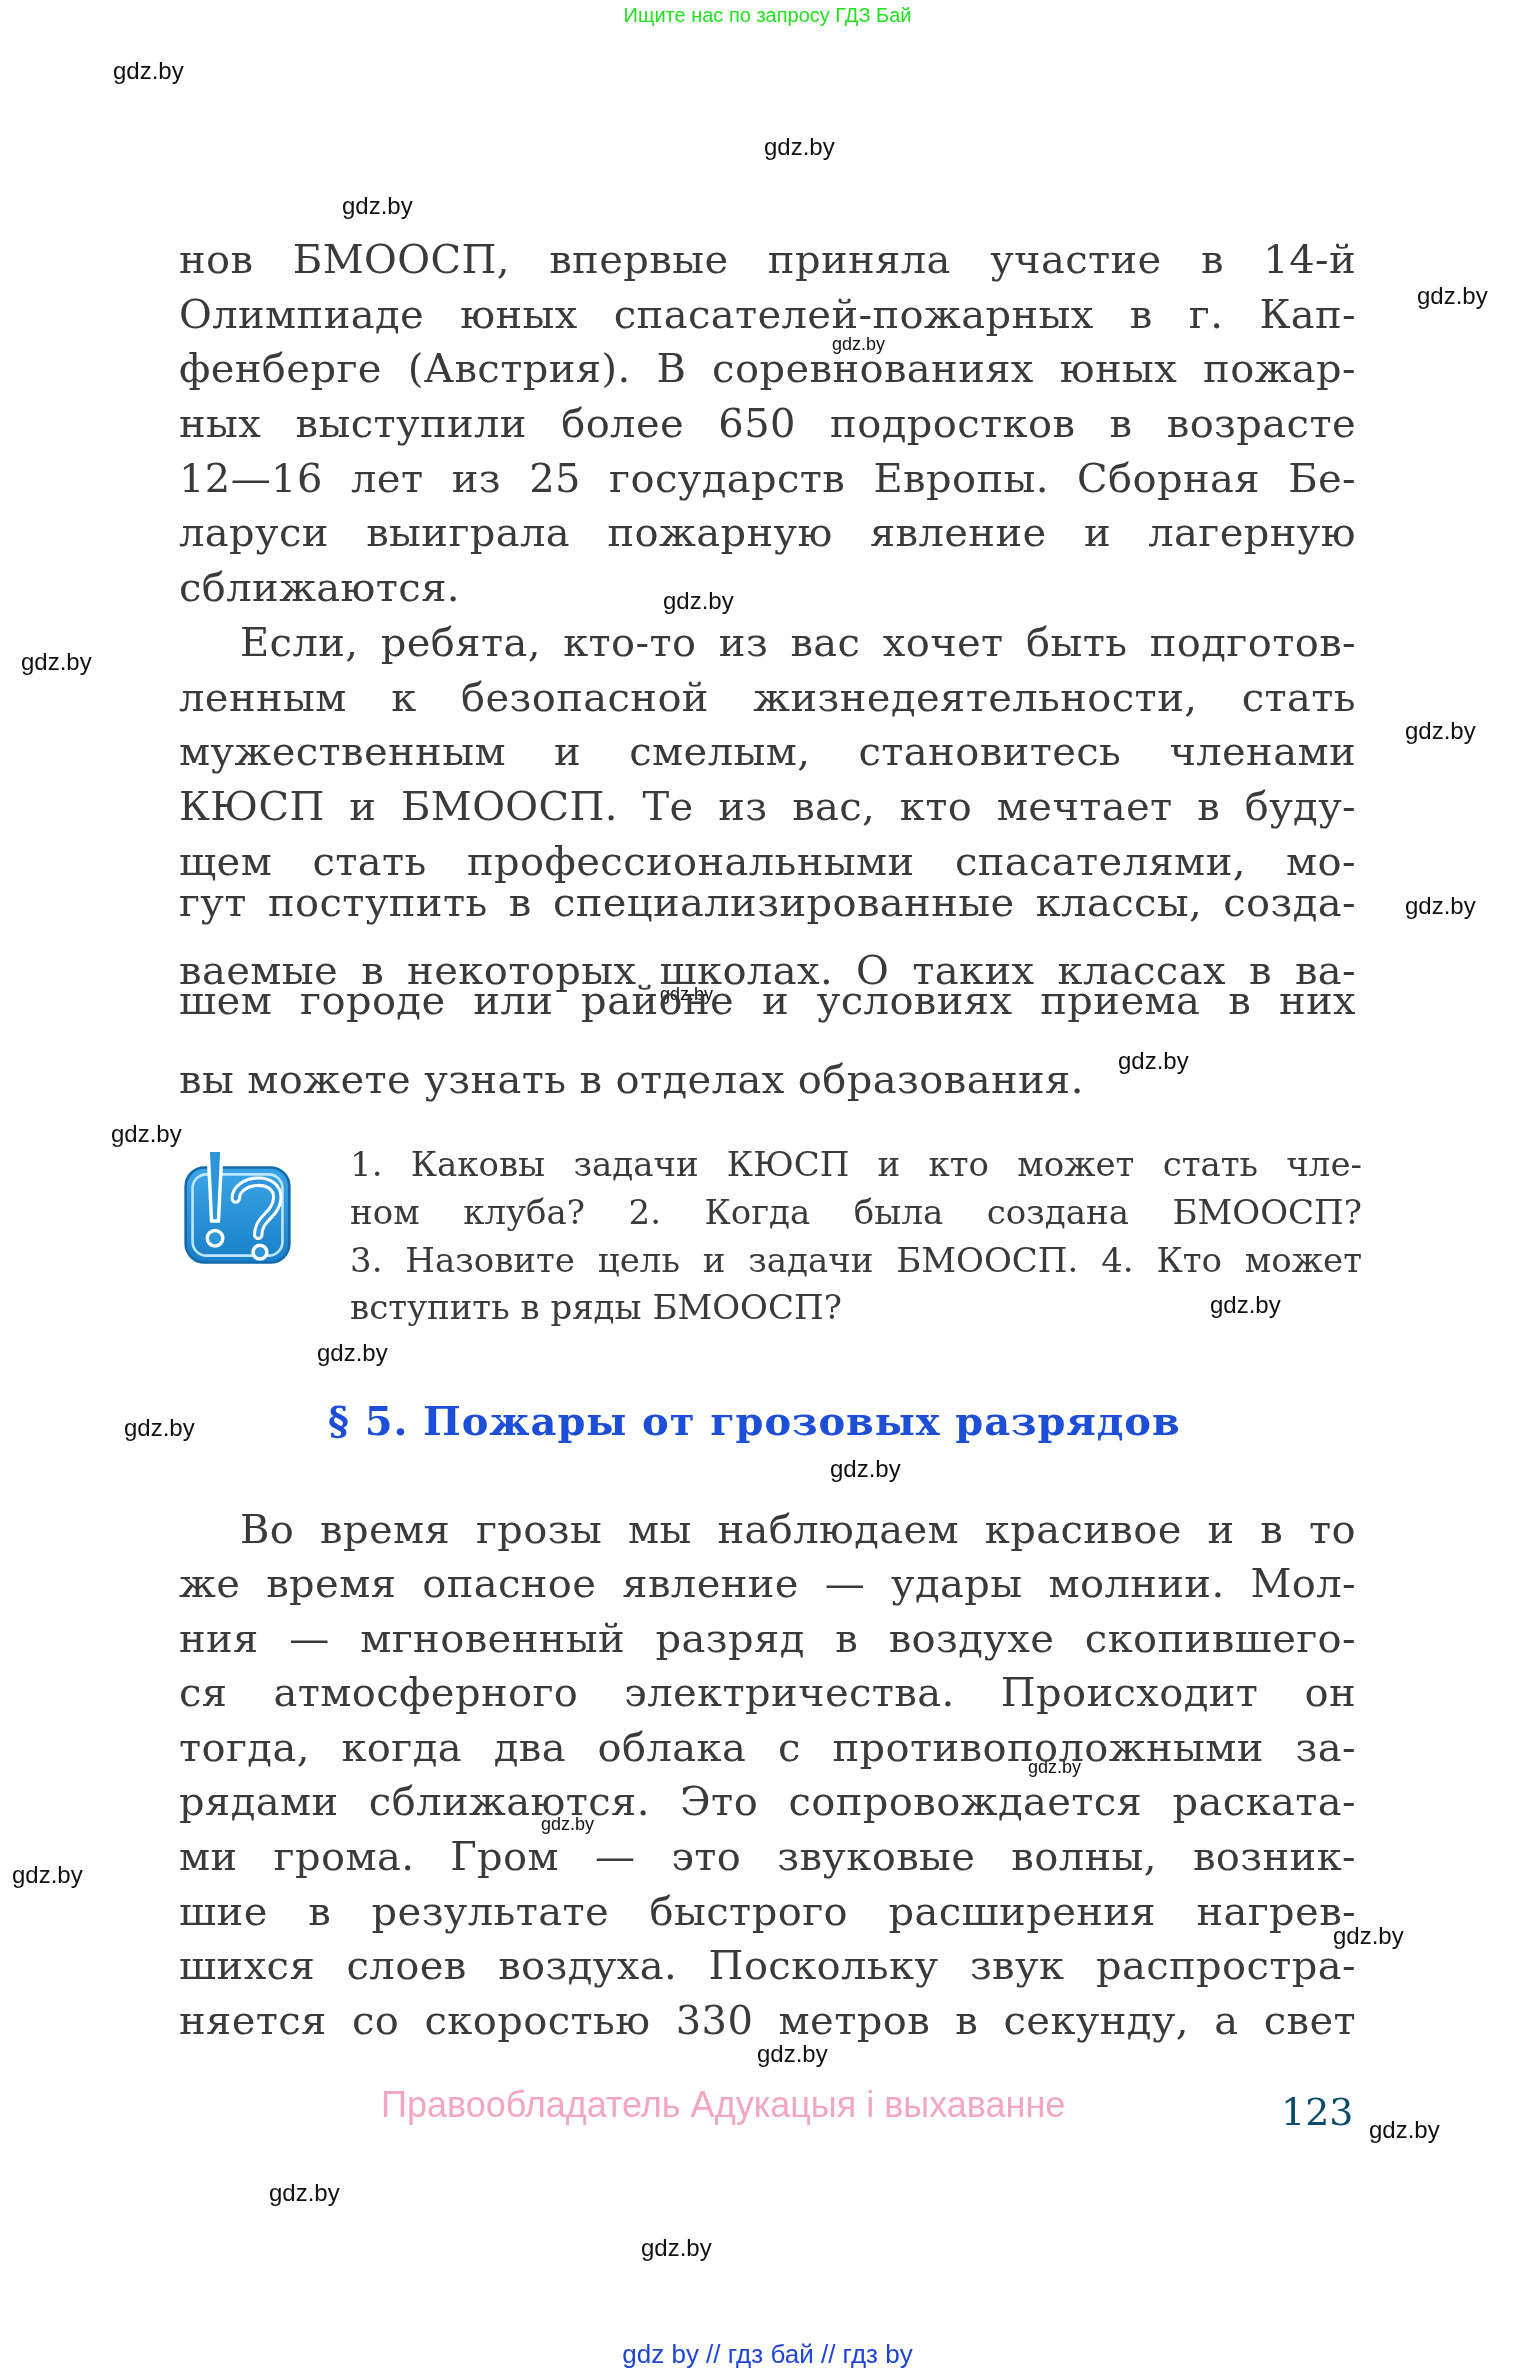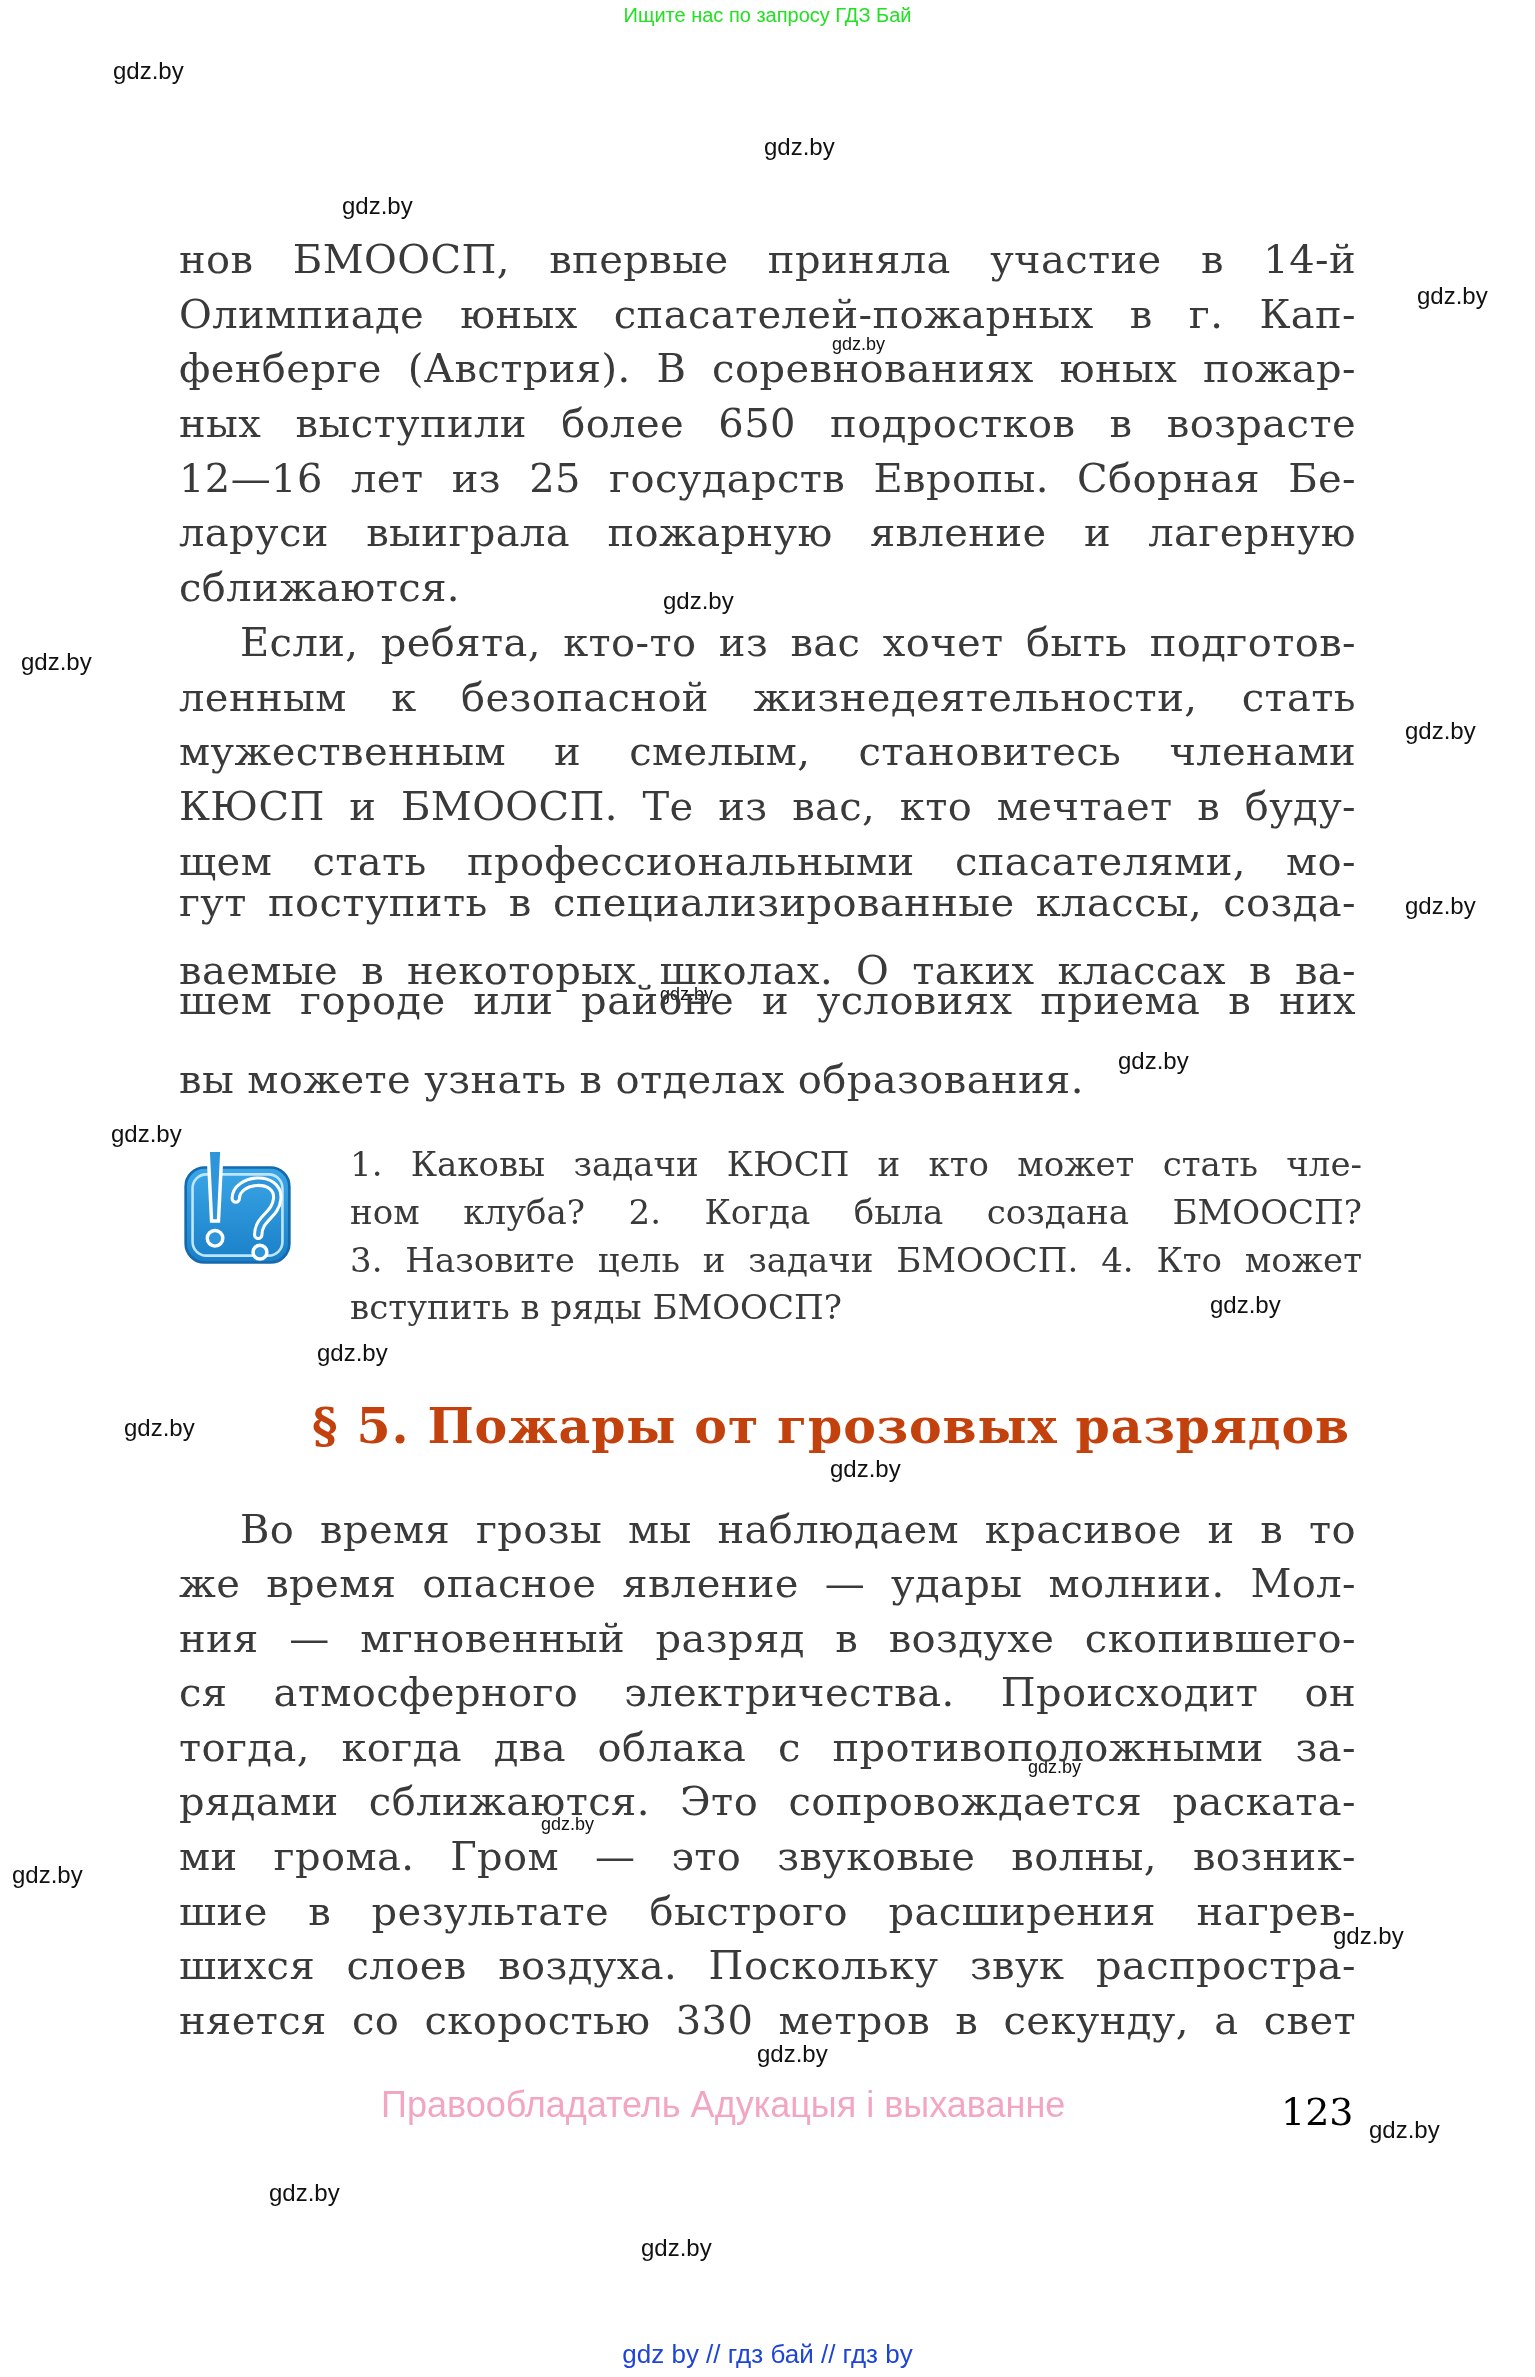--- a/index.html
+++ b/index.html
@@ -6,24 +6,24 @@
   body { width:1535px; height:2377px; position:relative; overflow:hidden; font-family:"DejaVu Serif", serif; color:#3a3a3a; }
   .abs { position:absolute; }
   .top-banner { left:0; width:1535px; top:3.5px; text-align:center; font-family:"Liberation Sans", sans-serif; font-size:20px; color:#22e022; }
   .wm { font-family:"Liberation Sans", sans-serif; color:#111; font-size:24px; white-space:nowrap;text-align:center; }
   .wm.small { font-size:18px; }
   .line { left:179px; width:1177px; font-size:40px; line-height:55px; height:55px; white-space:nowrap; text-align:justify; text-align-last:justify; letter-spacing:0.4px; }
   .line.last { text-align-last:left; }
   .line.indent { padding-left:61px; width:1116px; }
   .q-line { left:344px; width:1012px; font-size:34px; line-height:48px; height:48px; white-space:nowrap; text-align:justify; text-align-last:justify;margin-left:6px; }
   .q-line.last { text-align-last:left; }
-  .heading { left:312px; top:1397px; font-size:49px; font-weight:bold; color:#c2410c; white-space:nowrap; letter-spacing:0.9px; }
+  .heading { left:328px; top:1397px; font-size:40px; font-weight:bold; color:#1d4ed8; white-space:nowrap; letter-spacing:0.9px; }
   .qicon { left:182px; top:1145px; width:111px; height:121px; }
   .copyright { left:381px; top:2084px; font-family:"Liberation Sans", sans-serif; font-size:36px; color:#f2a6c3; white-space:nowrap; }
-  .page-num { left:1281px; top:2090px; font-size:38px; color:#000000; }
+  .page-num { left:1281px; top:2090px; font-size:38px; color:#0c4a6e; }
   .footer { left:0; width:1535px; top:2339px; text-align:center; font-family:"Liberation Sans", sans-serif; font-size:26px; color:#1f45d6; }
 </style>
 </head>
 <body>
 
 <div class="abs top-banner">Ищите нас по запросу ГДЗ Бай</div>
 
 <div class="abs wm" style="left:113px;top:57px">gdz.by</div>
 <div class="abs wm" style="left:764px;top:133px">gdz.by</div>
 <div class="abs wm" style="left:342px;top:192px">gdz.by</div>

